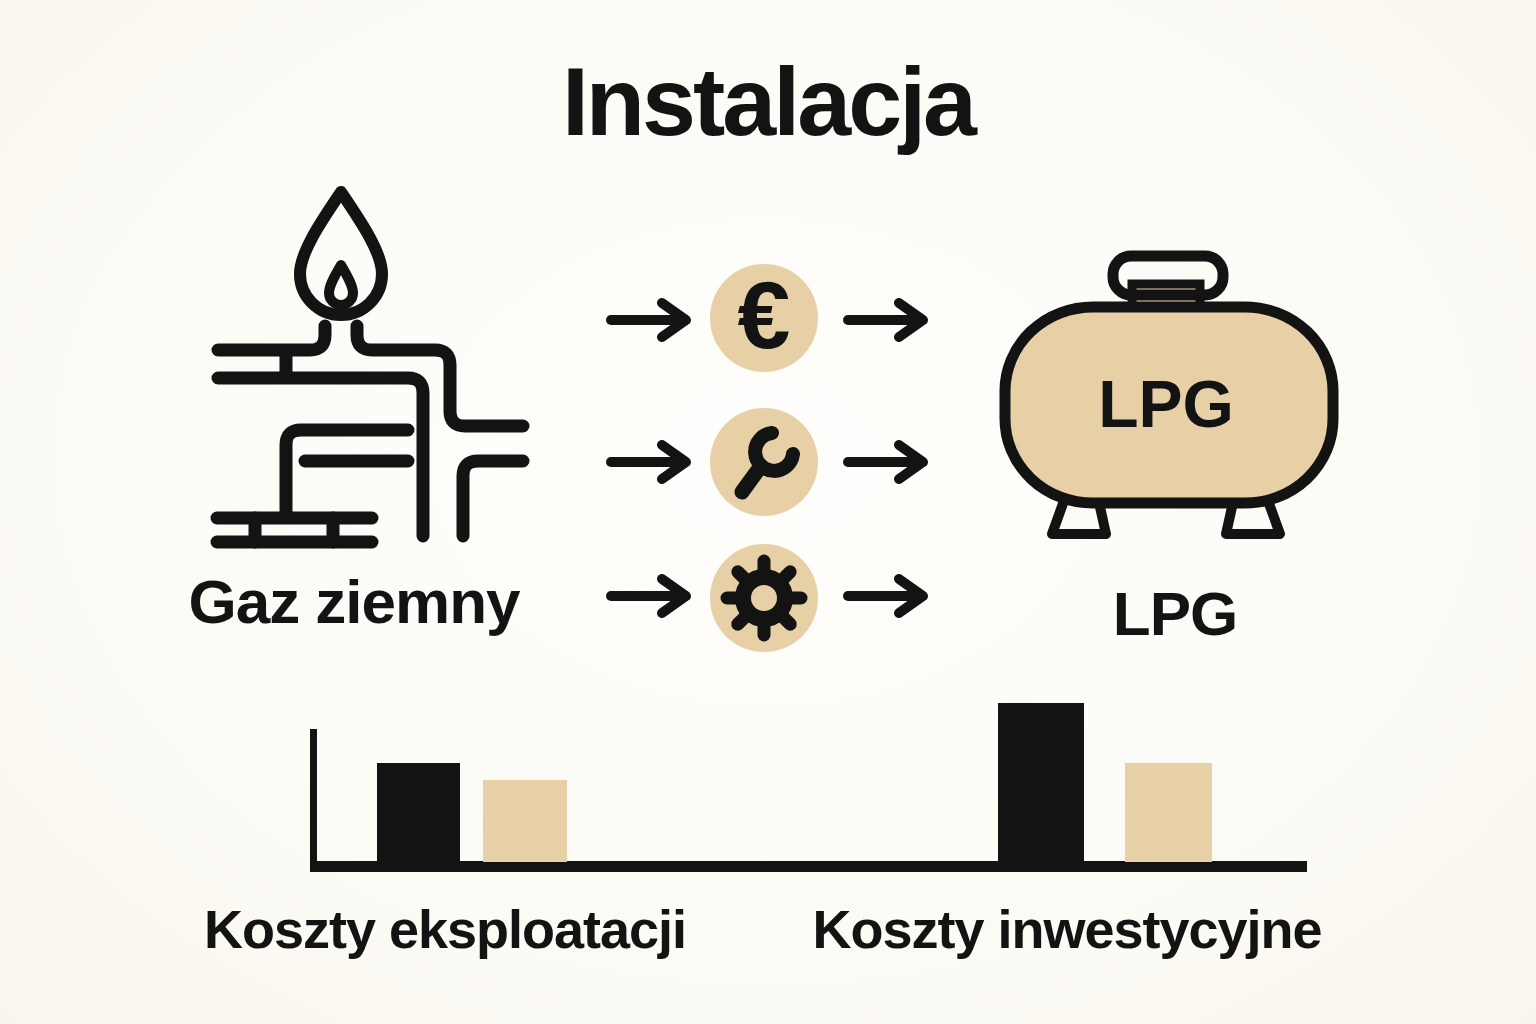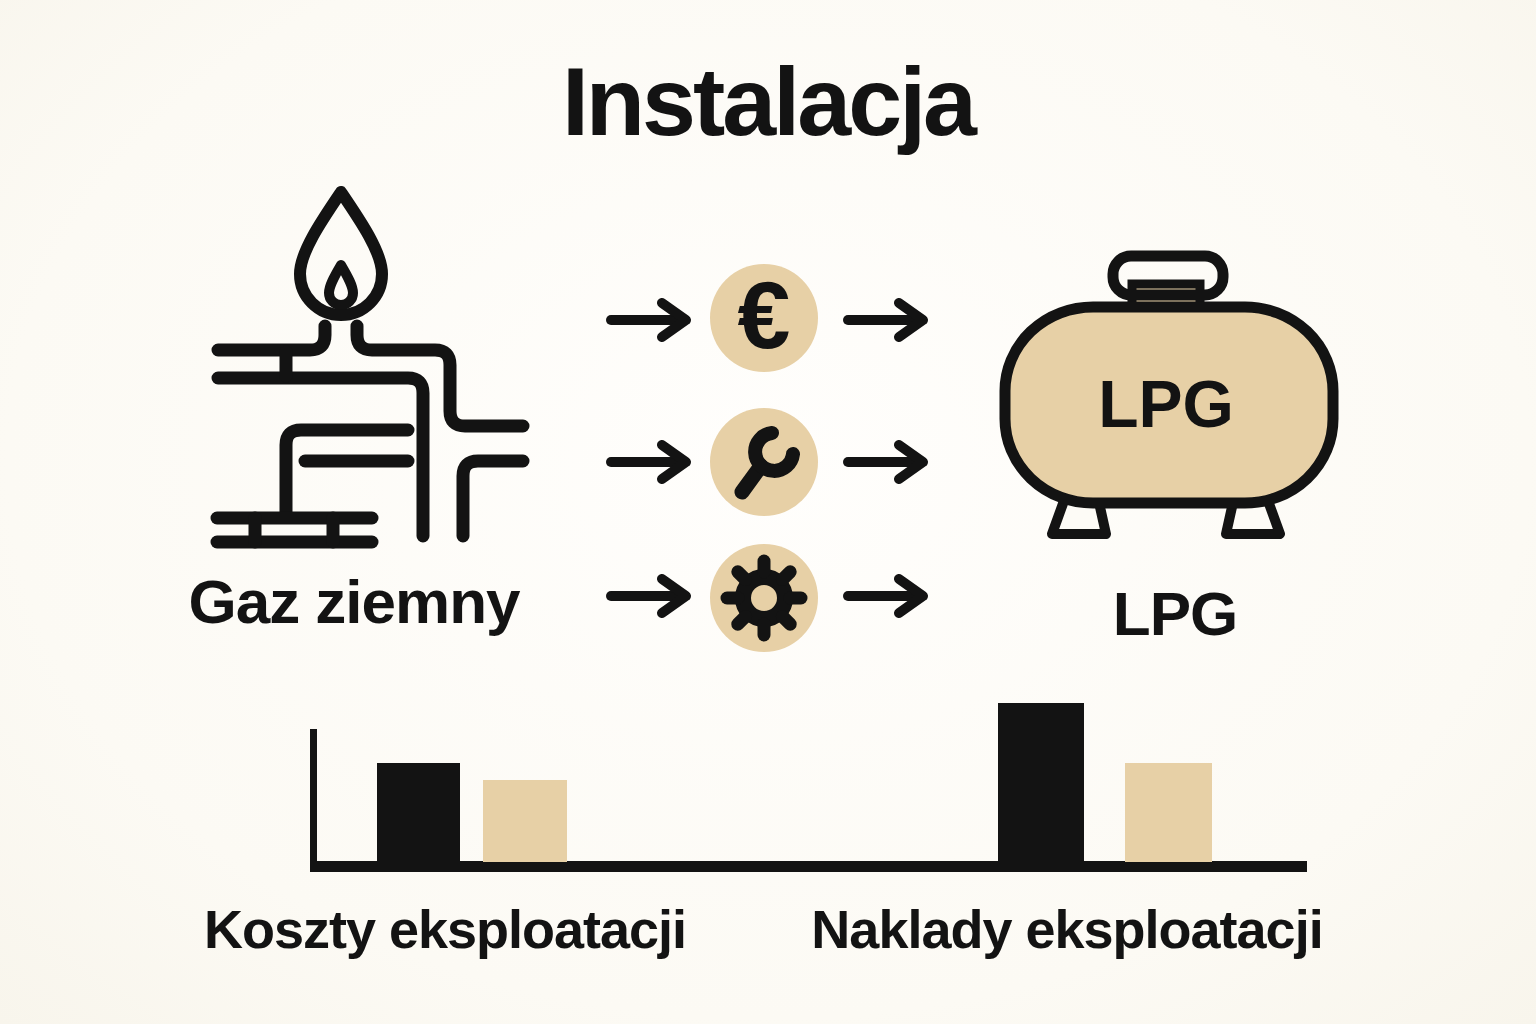--- a/index.html
+++ b/index.html
@@ -153,16 +153,16 @@
   <div>
     <div class="abs chart-axis-v" style="left:310px;top:729px;height:143px;"></div>
     <div class="abs chart-baseline" style="left:310px;top:861px;width:997px;"></div>
 
     <div class="abs chart-bar" style="left: 377px; width: 83px; height: 99px; background: rgb(19, 19, 19);"></div>
     <div class="abs chart-bar" style="left: 483px; width: 84px; height: 82px; background: rgb(231, 208, 166);"></div>
     <div class="abs chart-bar" style="left: 998px; width: 86px; height: 159px; background: rgb(19, 19, 19);"></div>
     <div class="abs chart-bar" style="left: 1125px; width: 87px; height: 99px; background: rgb(231, 208, 166);"></div>
 
     <div class="abs cat-label" style="left:445px;top:898px;">Koszty eksploatacji</div>
-    <div class="abs cat-label" style="left:1067px;top:898px;">Naklady eksploatacji</div>
+    <div class="abs cat-label" style="left:1067px;top:898px;">Koszty inwestycyjne</div>
   </div>
 
 </div>
 
 </body></html>

